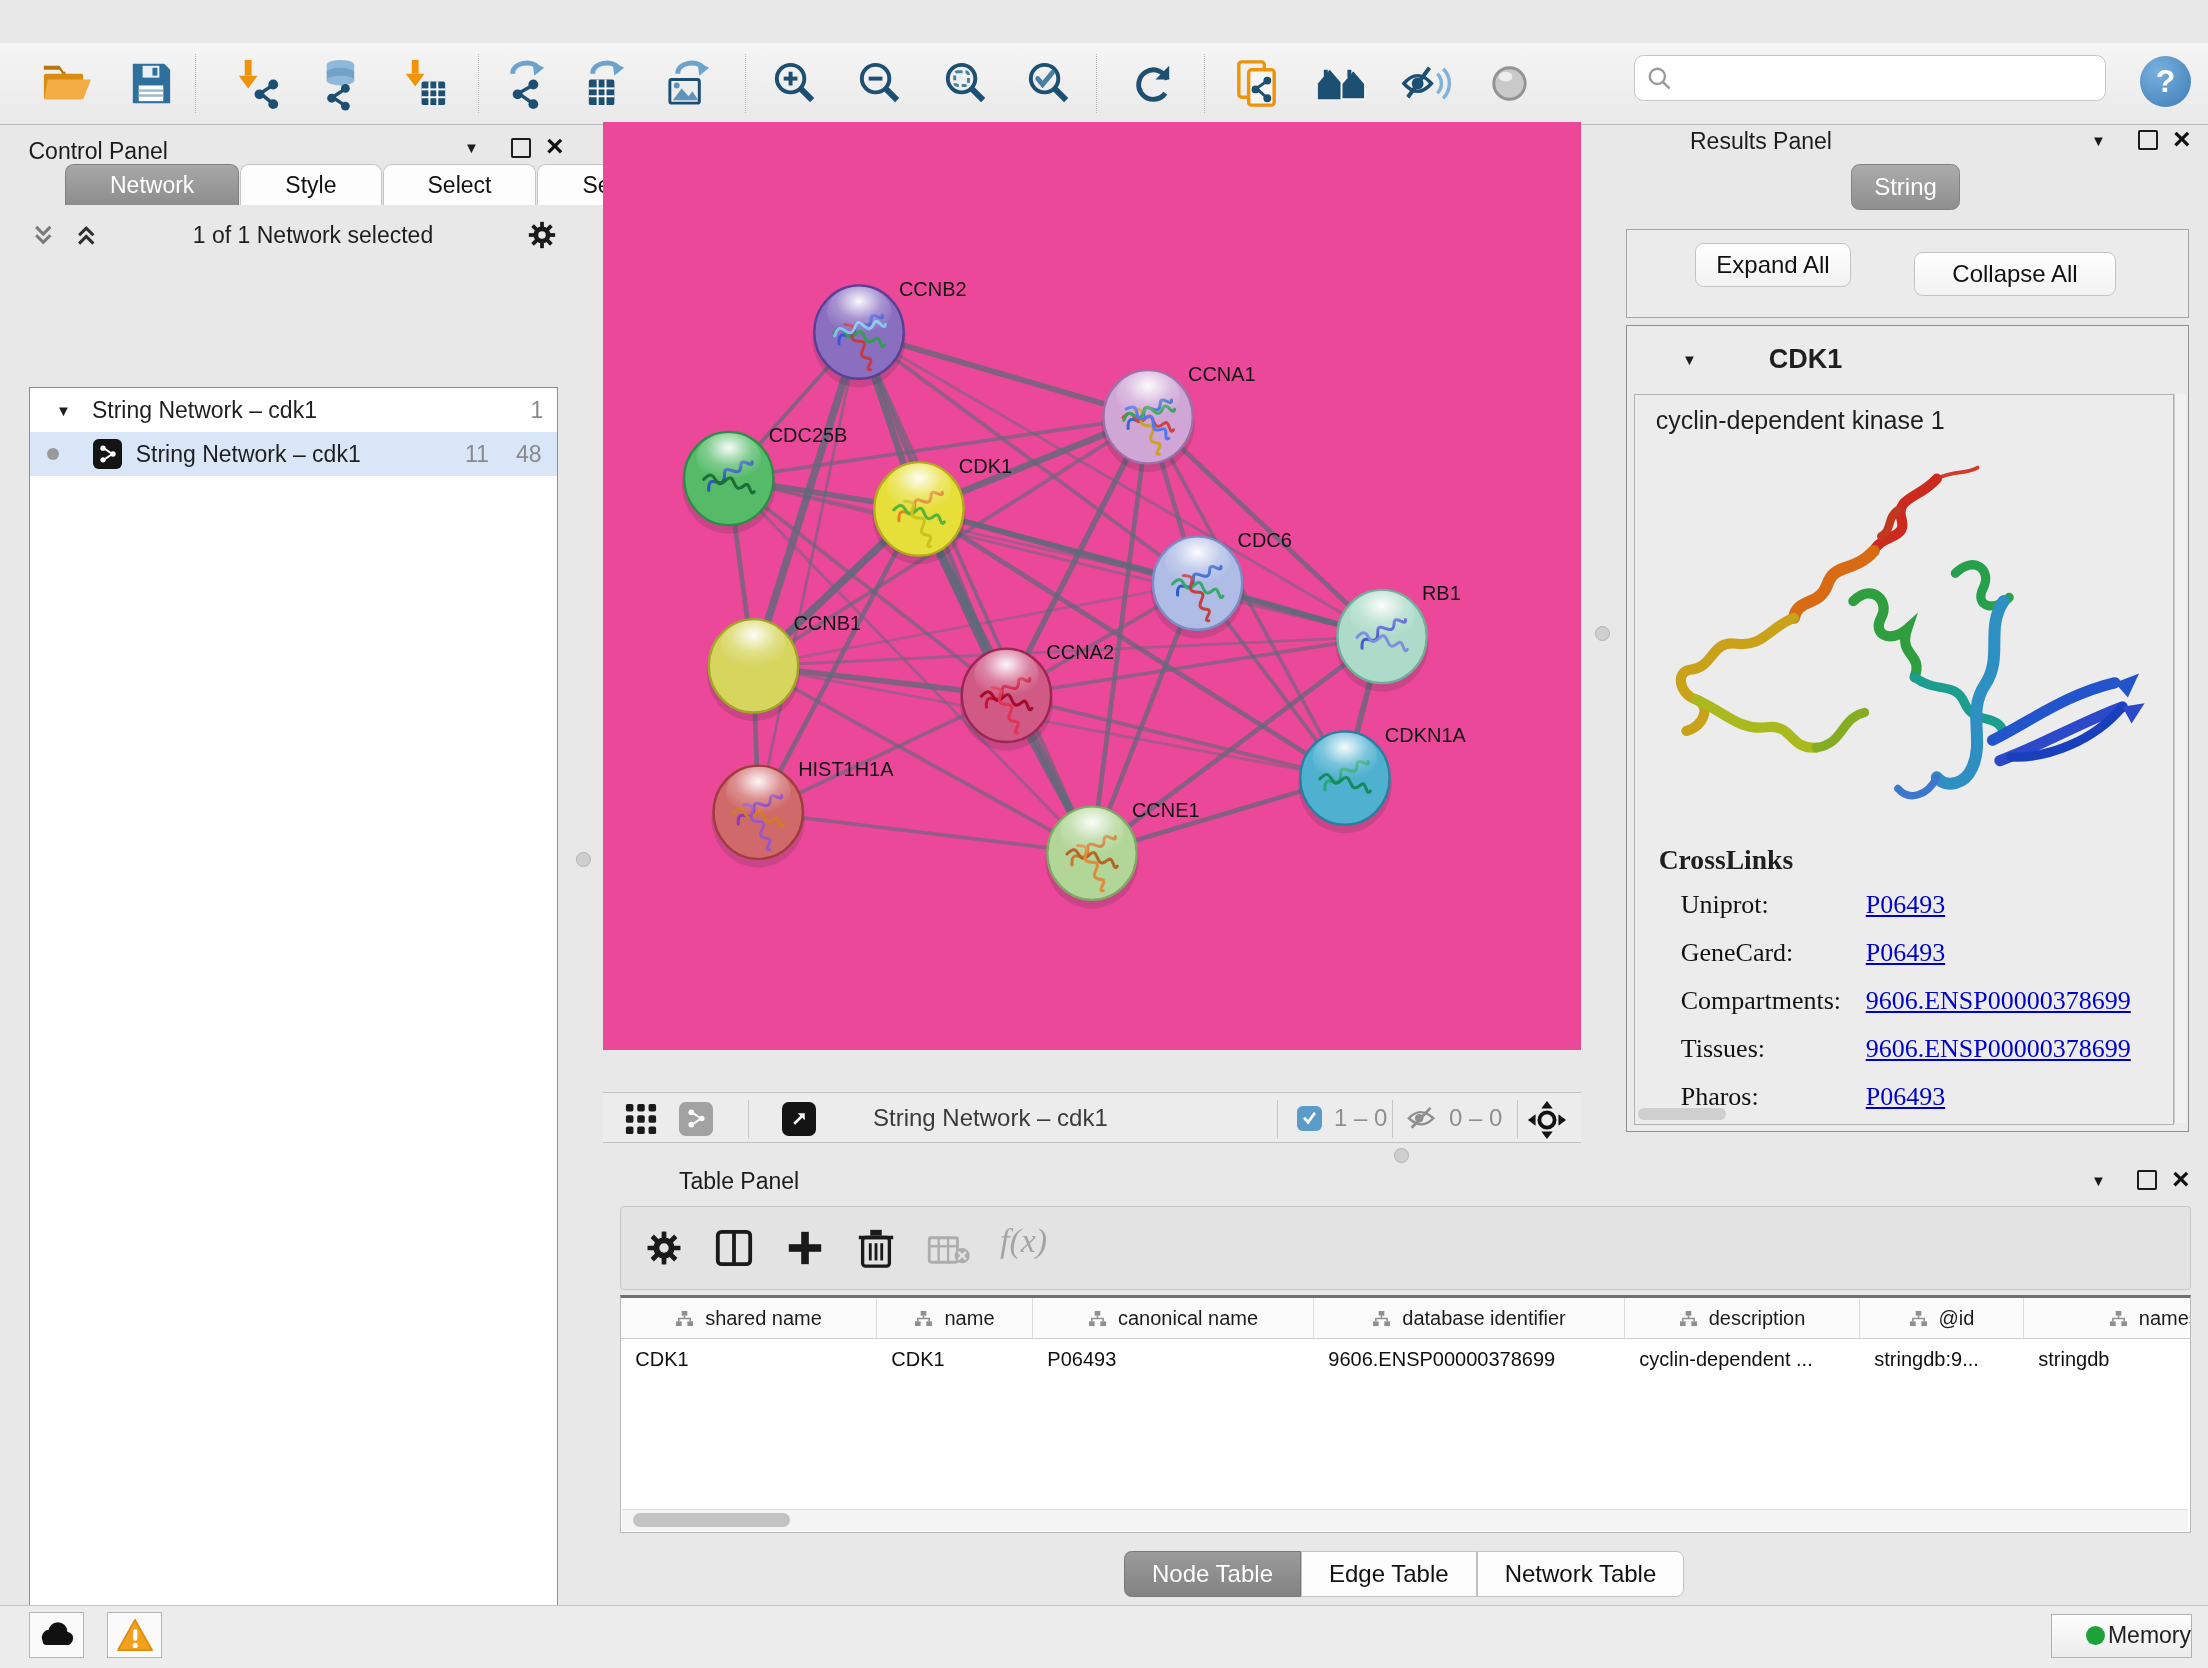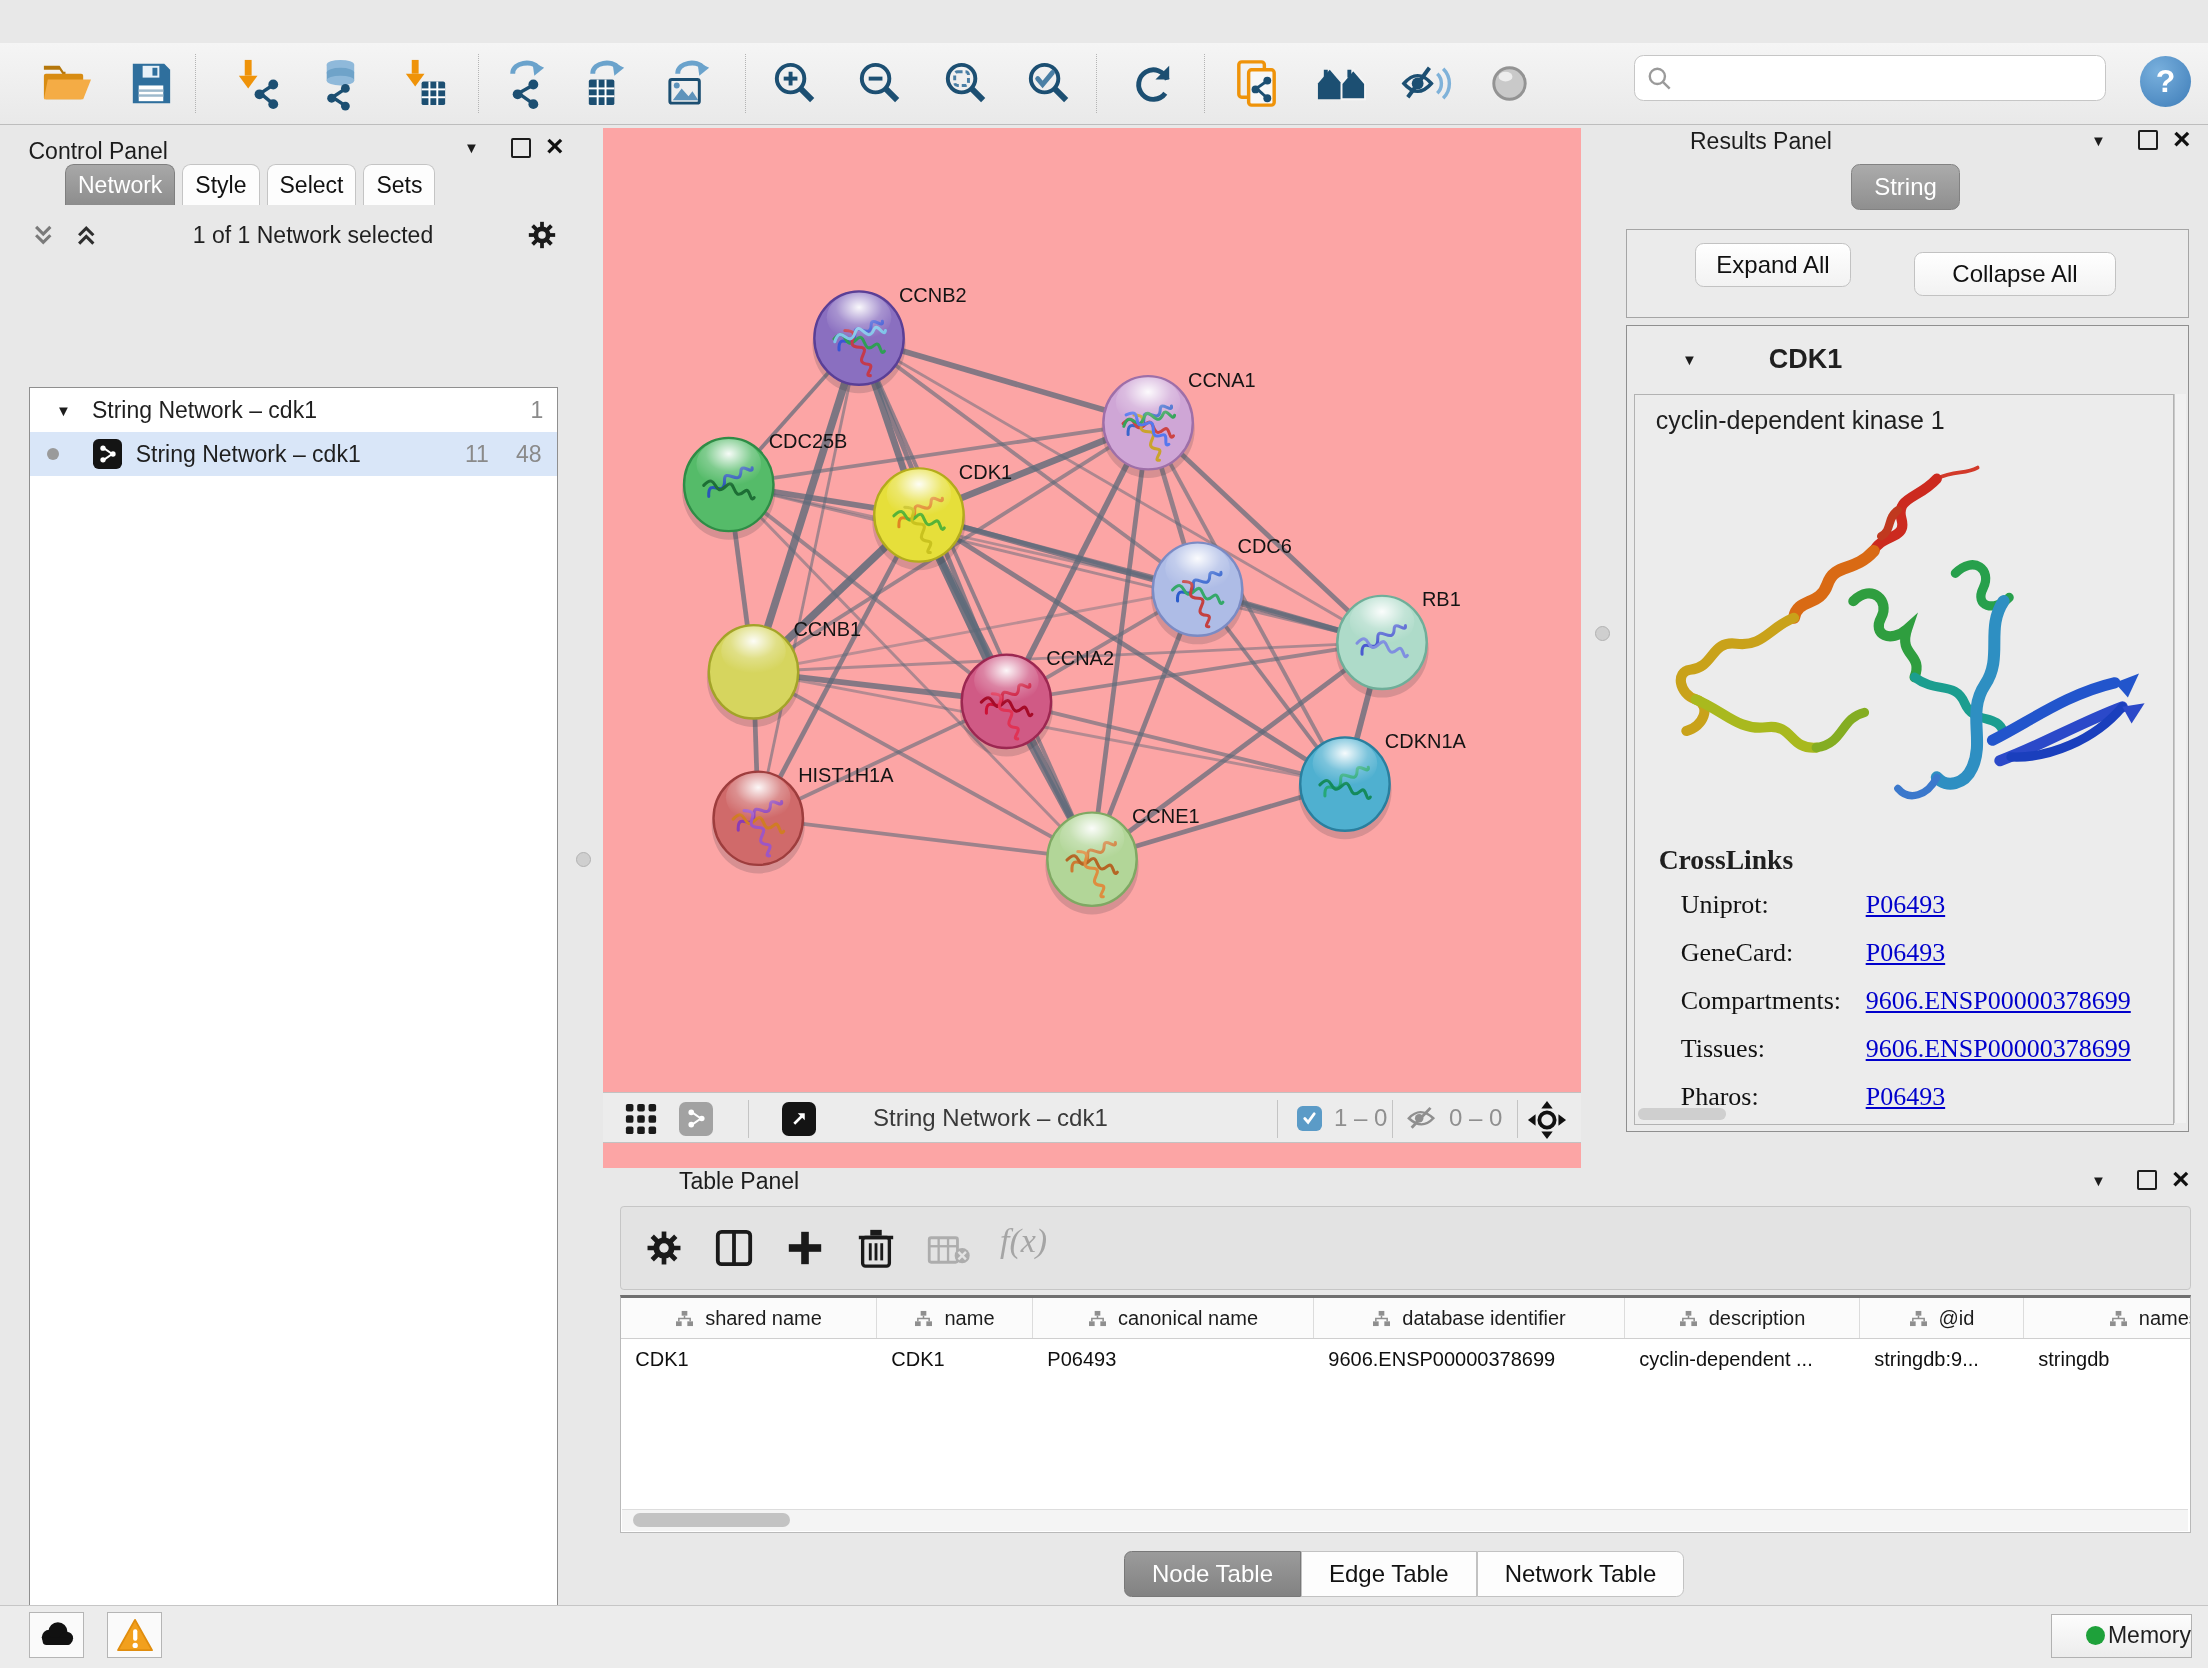--- a/index.html
+++ b/index.html
@@ -23,31 +23,31 @@
   .helpbtn{position:absolute;left:2140px;top:13.3px;width:51px;height:51px;border-radius:50%;
     background:radial-gradient(circle at 35% 30%,#79b0dd,#3d7cb8);color:#fff;font-size:32px;font-weight:bold;
     text-align:center;line-height:51px;}
   
   .ptitle{font-size:23px;color:#1c1c1c;}
   .wico{position:absolute;top:0;height:28.5px;display:flex;align-items:center;color:#222;}
   .tri{font-size:15px;color:#1c1c1c;}
   .sqico{display:inline-block;width:16px;height:16px;border:2.4px solid #1c1c1c;border-radius:1.9px;}
   .xico{font-size:30px;font-weight:bold;line-height:25px;color:#111;}
   
-  .ctab{height:40px;line-height:40px;padding:0 12px;font-size:23px;background:#fdfdfd;
-    border:1px solid #c4c4c4;border-bottom:none;border-radius:8.6px 8.6px 0 0;margin-right:7px;color:#111;}
+  .ctab{height:40px;line-height:40px;padding:0 44px;font-size:23px;background:#fdfdfd;
+    border:1px solid #c4c4c4;border-bottom:none;border-radius:8.6px 8.6px 0 0;margin-right:1px;color:#111;}
   .ctab.active{background:linear-gradient(#a8a8a8,#8d8d8d);color:#fff;border-color:#7f7f7f;}
   .treebox{position:absolute;left:28.5px;top:263px;width:529px;height:1313px;background:#fff;
     border:1.9px solid #8f8f8f;box-sizing:border-box;}
   .trow{position:relative;height:44px;display:flex;align-items:center;font-size:23px;}
   .trow .cnt{color:#8a8a8a;}
   .selrow{background:#d9e6f8;}
   .sharebox{width:29.5px;height:29.5px;background:#141414;border-radius:5.7px;display:flex;align-items:center;justify-content:center;}
   
-  .netcanvas{position:absolute;left:603px;top:128px;width:978px;height:1040px;background:#fca5a5;}
+  .netcanvas{position:absolute;left:603px;top:122px;width:978px;height:928px;background:#ec4899;}
   svg text{font-family:"Liberation Sans",sans-serif;}
   .netbar{position:absolute;left:603px;top:1092px;width:978px;height:51px;background:#ececec;
     border-top:1px solid #c2c2c2;border-bottom:1px solid #c2c2c2;box-sizing:border-box;}
   .nbsep{position:absolute;top:6.7px;height:38px;border-left:1px solid #c4c4c4;}
   .nbtxt{position:absolute;top:0;height:49px;line-height:49px;font-size:24px;color:#3a3a3a;}
   .cntgray{color:#8f8f8f;}
   .handle{position:absolute;width:13.3px;height:13.3px;border-radius:50%;background:#cfcfcf;border:1px solid #b2b2b2;}
   
   .rtab{position:absolute;left:1851px;top:164px;width:107px;height:44px;line-height:44px;text-align:center;
     background:linear-gradient(#ababab,#8f8f8f);border:1px solid #828282;border-radius:8.6px;color:#fff;font-size:24px;}

